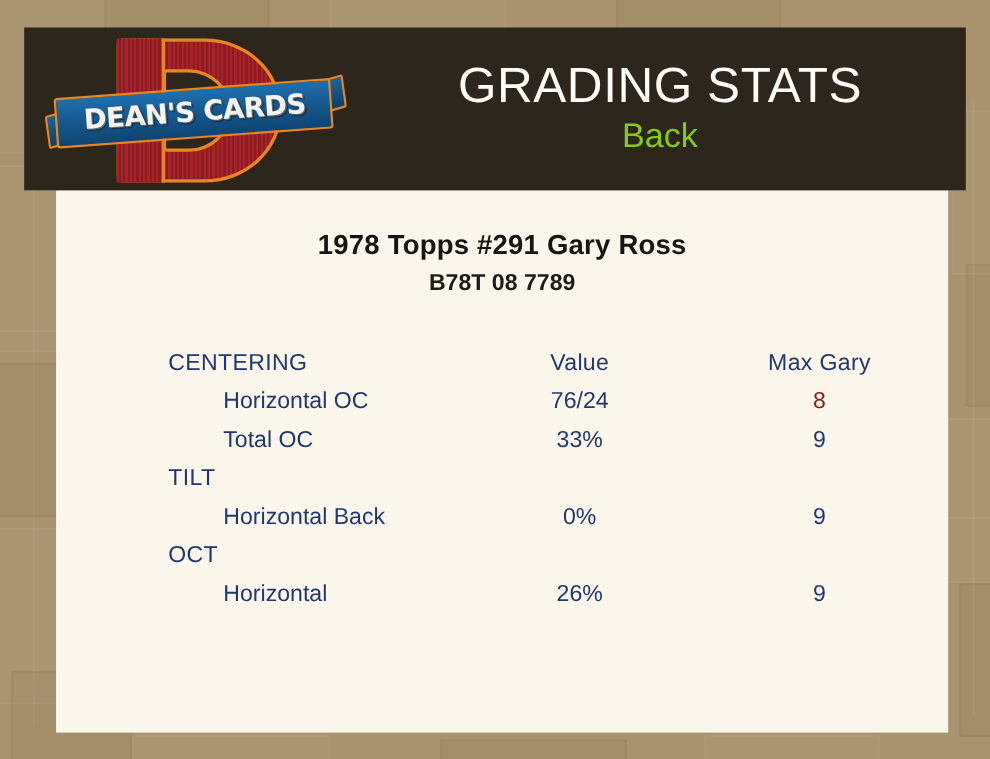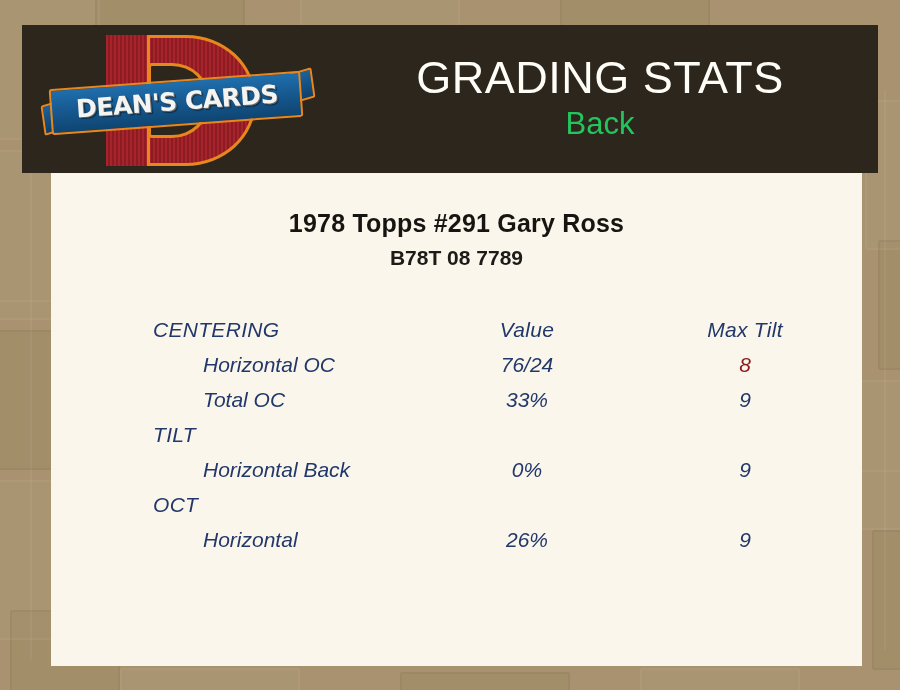--- a/index.html
+++ b/index.html
@@ -165,21 +165,21 @@
     justify-content: center;
   }
   #header-title {
     font-size: 45px;
     color: #fffdf7;
     letter-spacing: 0.5px;
     line-height: 1.05;
   }
   #header-subtitle {
     font-size: 31px;
-    color: #22c55e;
+    color: #84cc16;
     line-height: 1.25;
     margin-top: 4px;
   }
 
   
   #content-card {
     position: absolute;
     left: 51px;
     top: 173px;
     width: 811px;
@@ -203,21 +203,20 @@
     color: #1c1b18;
     font-weight: bold;
   }
 
   
   #stats-table {
     margin: 42px 0 0 0;
     width: 100%;
     border-collapse: collapse;
     color: #22386b;
-    font-style: italic;
   }
   #stats-table col.c-label { width: 375px; }
   #stats-table col.c-value { width: 202px; }
   #stats-table col.c-grade { width: 234px; }
 
   #stats-table th,
   #stats-table td {
     padding: 0;
     height: 35px;
     vertical-align: middle;
@@ -302,21 +301,21 @@
   <table id="stats-table">
     <colgroup>
       <col class="c-label">
       <col class="c-value">
       <col class="c-grade">
     </colgroup>
     <tbody id="stats-body">
         <tr class="section-head">
           <th class="th-label">CENTERING</th>
           <th class="th-value">Value</th>
-          <th class="th-grade">Max Tilt</th>
+          <th class="th-grade">Max Gary</th>
         </tr>
         <tr>
           <td class="row-label">Horizontal OC</td>
           <td class="row-value">76/24</td>
           <td class="row-grade grade-flag">8</td>
         </tr>
         <tr>
           <td class="row-label">Total OC</td>
           <td class="row-value">33%</td>
           <td class="row-grade">9</td>

